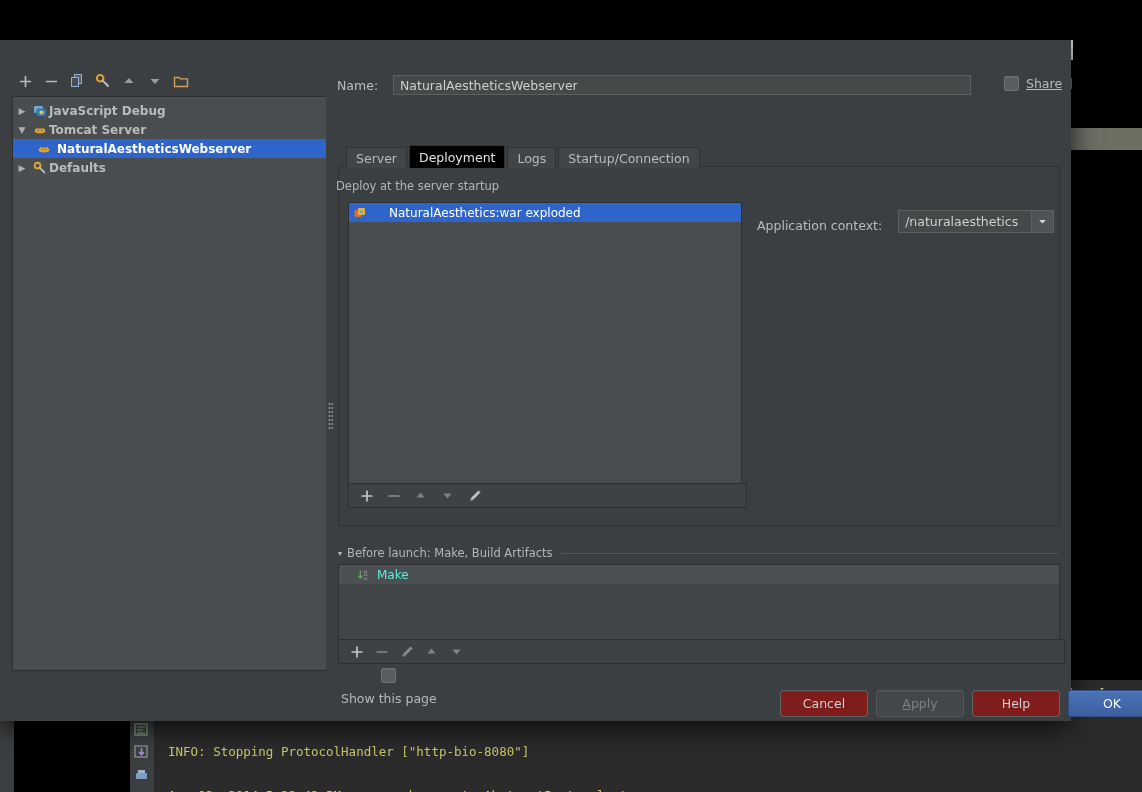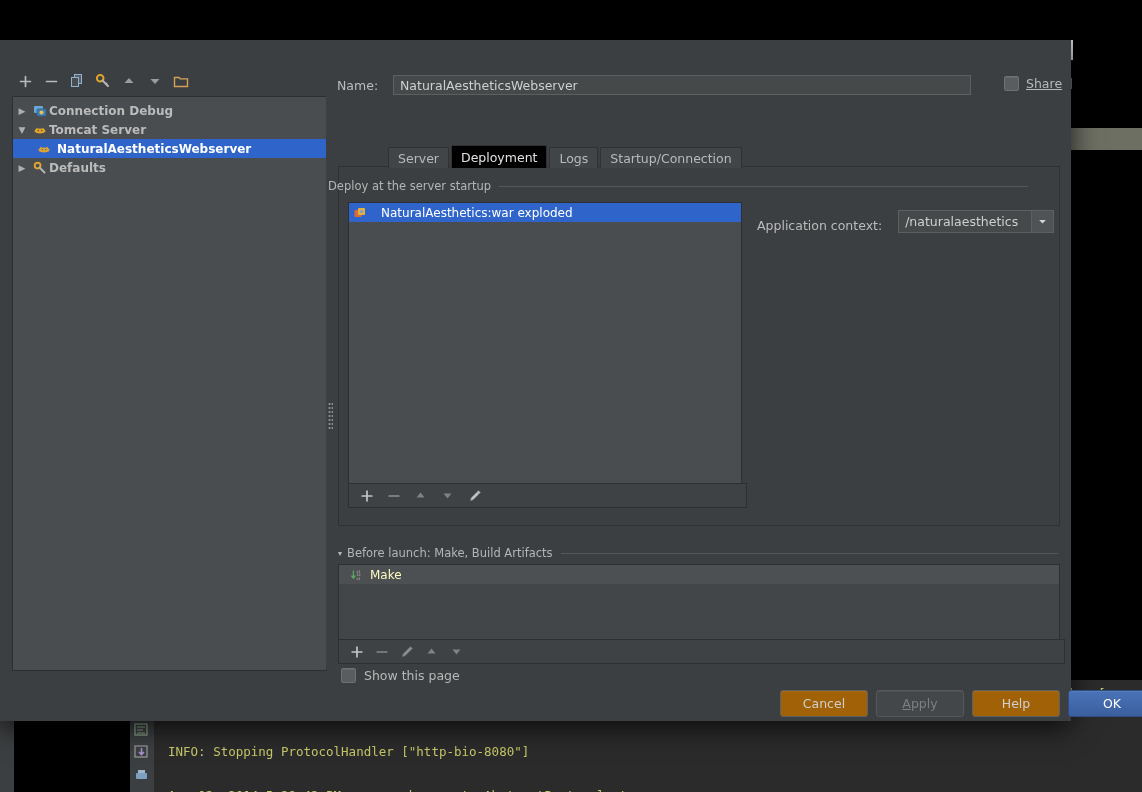--- a/index.html
+++ b/index.html
@@ -72,66 +72,66 @@
   .name-row{position:absolute;left:337px;top:34px;width:700px;height:22px;display:flex;align-items:center;}
   .name-label{color:#bbbbbb;font-size:12.5px;width:56px;}
   .name-input{width:578px;height:20px;background:#45494a;border:1px solid #5d6063;
       color:#cfcfcf;font-size:12.5px;padding:0 6px;box-sizing:border-box;line-height:19px;}
   .share-row{position:absolute;left:1004px;top:36px;display:flex;align-items:center;gap:7px;}
   .cbox{width:13px;height:13px;background:#5a5d5f;border:1px solid #6e7174;border-radius:2px;
         box-shadow:inset 0 1px 0 rgba(255,255,255,.08);}
   .share-label{color:#b8b8b8;font-size:12.5px;text-decoration:underline;}
   .share-label u{text-decoration:underline;}
 
-  .tabs{position:absolute;left:346px;top:106px;display:flex;align-items:flex-end;height:22px;z-index:3;margin-left:42px;}
+  .tabs{position:absolute;left:346px;top:106px;display:flex;align-items:flex-end;height:22px;z-index:3;}
   .tab{height:20px;padding:0 9px;display:flex;align-items:center;font-size:12.5px;
        color:#b9b9b9;background:#424547;border:1px solid #2f3133;border-bottom:none;
        margin-right:2px;border-radius:2px 2px 0 0;}
   .tab.active{background:#000000;color:#e2e2e2;height:22px;}
   .tab-panel{position:absolute;left:338px;top:126px;width:720px;height:358px;
       background:#3c3f41;border:1px solid #2f3133;}
 
-  .group-head{position:absolute;left:328px;top:139px;display:flex;align-items:center;width:700px;}
+  .group-head{position:absolute;left:336px;top:139px;display:flex;width:700px;flex-direction:column;}
   .group-head .ghtext{color:#b5b5b5;font-size:11.5px;white-space:nowrap;padding-right:8px;}
   .group-head .ghline{flex:1;height:1px;background:#555859;margin-top:1px;}
 
   .deploy-list{position:absolute;left:348px;top:162px;width:392px;height:280px;
       background:#4a4d4f;border:1px solid #2d2f31;overflow:hidden;}
   .deploy-item{height:19px;display:flex;align-items:center;padding-left:4px;
-      background:#2f65ca;color:#ffffff;font-size:12px;gap:14px;}
+      background:#2f65ca;color:#ffffff;font-size:12px;gap:22px;}
   .deploy-toolbar{position:absolute;left:348px;top:443px;width:392px;height:23px;
       background:#3f4244;border:1px solid #2d2f31;display:flex;align-items:center;padding-left:5px;gap:2px;}
   .dtb{width:25px;height:21px;display:flex;align-items:center;justify-content:center;}
 
   .appctx-row{position:absolute;left:757px;top:170px;display:flex;align-items:flex-end;gap:8px;}
   .appctx-label{color:#bbbbbb;font-size:12.5px;}
   .appctx-combo{display:flex;height:21px;border:1px solid #5d6063;background:#45494a;margin-left:8px;}
   .appctx-val{width:120px;padding:0 6px;color:#cfcfcf;font-size:12.5px;display:flex;align-items:center;}
   .appctx-arrow{width:21px;border-left:1px solid #5d6063;background:#4f5355;
        display:flex;align-items:center;justify-content:center;color:#d0d0d0;font-size:8px;}
 
   
   .bl-head{position:absolute;left:338px;top:506px;display:flex;align-items:center;width:720px;}
   .bl-head .tri{color:#b5b5b5;font-size:8px;padding-right:5px;}
   .bl-head .bhtext{color:#b5b5b5;font-size:11.5px;white-space:nowrap;padding-right:8px;}
   .bl-head .bhline{flex:1;height:1px;background:#555859;margin-top:1px;}
   .bl-list{position:absolute;left:338px;top:524px;width:720px;height:75px;
       background:#434648;border:1px solid #2d2f31;overflow:hidden;}
-  .bl-item{height:19px;display:flex;align-items:center;padding-left:11px;gap:6px;
-      color:#fef9c3;font-size:12px;}
+  .bl-item{height:19px;display:flex;align-items:center;padding-left:18px;gap:6px;
+      color:#5eead4;font-size:12px;}
   .bl-item.hover{background:#4d5052;}
   .bl-toolbar{position:absolute;left:338px;top:599px;width:720px;height:23px;
       background:#3f4244;border:1px solid #2d2f31;display:flex;align-items:center;padding-left:5px;}
-  .showpage-row{position:absolute;left:341px;top:628px;display:flex;align-items:center;gap:8px;}
+  .showpage-row{position:absolute;left:341px;top:628px;display:flex;align-items:center;gap:8px;flex-direction:column;}
   .showpage-label{color:#b8b8b8;font-size:12.5px;}
 
   
   .btnbar{position:absolute;left:780px;top:650px;display:flex;gap:8px;}
   .btn{height:25px;min-width:60px;padding:0 13px;display:flex;align-items:center;justify-content:center;
-      font-size:12.5px;color:#cfcfcf;background:#a16207;border:1px solid #5e6164;border-radius:3px;
+      font-size:12.5px;color:#cfcfcf;background:#7f1d1d;border:1px solid #5e6164;border-radius:3px;
       box-shadow:inset 0 1px 0 rgba(255,255,255,.06);}
   .btn.disabled{color:#7c7f81;border-color:#55585a;background:#44474a;}
   .btn.default{background:linear-gradient(to bottom,#4a73b8 0%,#3a5f9e 100%);
       border-color:#2f4d80;color:#ffffff;}
   .btn u{text-decoration:underline;}
   svg{display:block;}
 </style>
 </head>
 <body>
 
@@ -232,21 +232,21 @@
     <div class="tree">
       <div class="tnode" style="margin-top:4px;">
         <span class="arrow">▶</span>
         <span class="tico">
           <svg width="14" height="14" viewBox="0 0 14 14">
             <rect x="1" y="2" width="9" height="7" rx="1" fill="#6aa6d8"></rect>
             <rect x="4" y="5" width="9" height="7" rx="1" fill="#3f7fb5" stroke="#2d5f8c" stroke-width=".8"></rect>
             <circle cx="8.5" cy="8.5" r="2" fill="#e8c44a"></circle>
           </svg>
         </span>
-        <span>Connection Debug</span>
+        <span>JavaScript Debug</span>
       </div>
       <div class="tnode">
         <span class="arrow">▼</span>
         <span class="tico">
           <svg width="14" height="14" viewBox="0 0 14 14">
             <ellipse cx="7" cy="8" rx="5.5" ry="2.6" fill="#e0a32e"></ellipse>
             <path d="M2 7.5l2-3 1.4 2z" fill="#e0a32e"></path>
             <path d="M12 7.5l-2-3-1.4 2z" fill="#e0a32e"></path>
             <circle cx="5.3" cy="7.6" r=".7" fill="#3c3f41"></circle>
             <circle cx="8.7" cy="7.6" r=".7" fill="#3c3f41"></circle>

